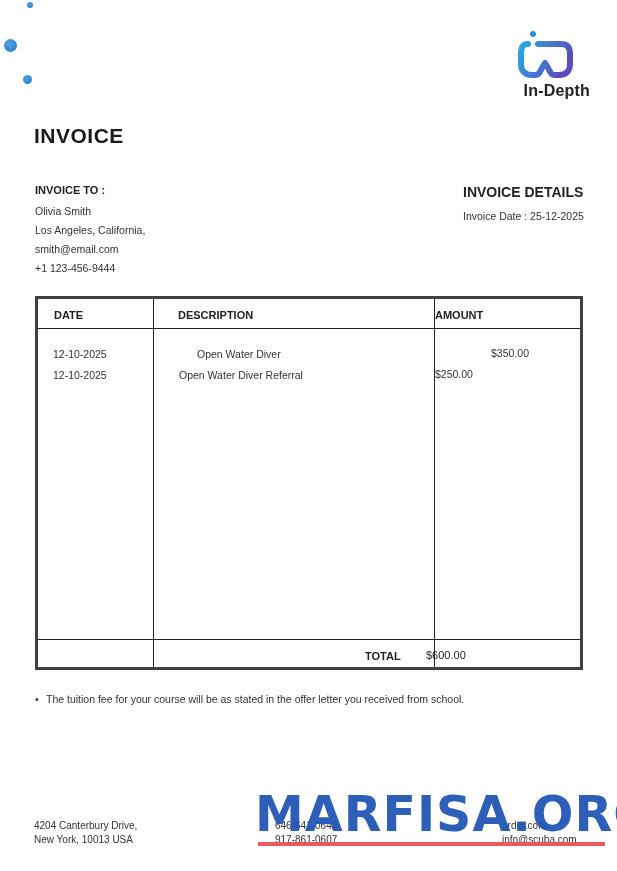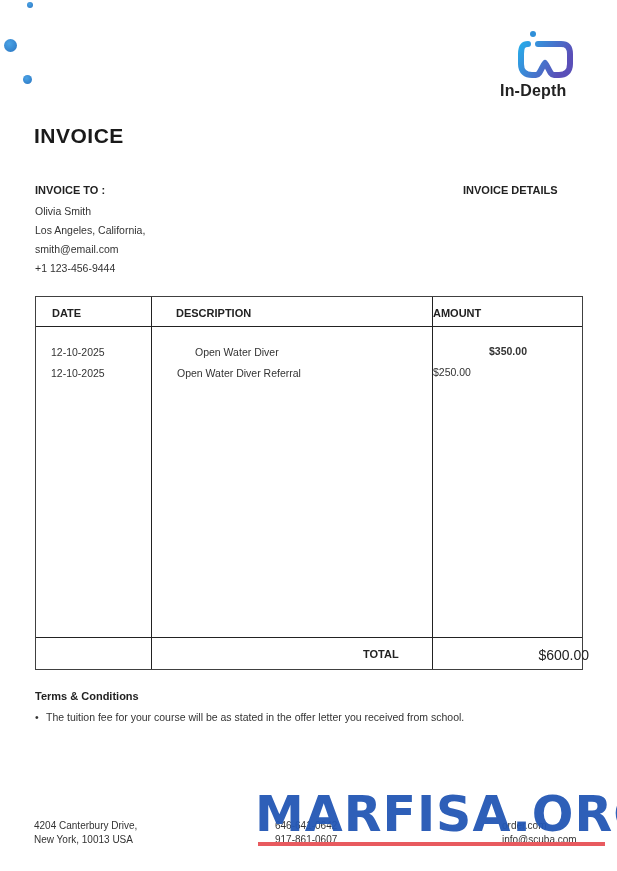--- a/index.html
+++ b/index.html
@@ -1,41 +1,41 @@
 <!DOCTYPE html>
 <html><head>
 <meta charset="utf-8">
 <style>
   * { box-sizing: border-box; margin: 0; padding: 0; }
   html, body { width: 617px; height: 871px; background: #ffffff; overflow: hidden; }
   body { position: relative; font-family: "Liberation Sans", "DejaVu Sans", sans-serif; color: #222; }
 
   .dot { position: absolute; border-radius: 50%; background: radial-gradient(circle at 40% 35%, #4aa3e6, #2a74c0); }
 
-  .logo { position: absolute; left: 500px; top: 30px; width: 90px; text-align: left; }
+  .logo { position: absolute; left: 500px; top: 30px; width: 90px; text-align: right; }
   .logo svg { display: block; margin: 0 auto; }
   .logo-name { font-size: 16px; font-weight: bold; color: #222; margin-top: 4px; letter-spacing: 0.2px; }
 
   .title { position: absolute; left: 34px; top: 124px; font-size: 21px; font-weight: bold; color: #1a1a1a; letter-spacing: 0.5px; }
 
   .bill-to { position: absolute; left: 35px; top: 184px; font-size: 10.5px; color: #333; }
   .bill-to .hd { font-weight: bold; font-size: 11px; color: #222; margin-bottom: 6px; }
   .bill-to .ln { line-height: 19px; }
 
   .details { position: absolute; left: 463px; top: 184px; font-size: 10.5px; color: #333; }
-  .details .hd { font-weight: bold; font-size: 11px; color: #222; margin-bottom: 7px; }
+  .details .hd { font-weight: bold; font-size: 14px; color: #222; margin-bottom: 7px; }
   .details .ln { line-height: 19px; }
 
-  .table { position: absolute; left: 35px; top: 296px; width: 548px; height: 374px; border: 1px solid #404040; }
+  .table { position: absolute; left: 35px; top: 296px; width: 548px; height: 374px; border: 3px solid #404040; }
   .vline { position: absolute; top: 0; bottom: 0; width: 1px; background: #222; }
   .hline { position: absolute; left: 0; right: 0; height: 1px; background: #222; }
   .th { position: absolute; top: 10px; font-size: 11px; font-weight: bold; color: #222; }
   .cell { position: absolute; font-size: 10.5px; color: #333; }
   .total-label { position: absolute; top: 351px; left: 327px; font-size: 11px; font-weight: bold; color: #222; }
-  .total-val { position: absolute; top: 350px; left: 403px; width: 150px; text-align: right; font-size: 14px; color: #222; }
+  .total-val { position: absolute; top: 350px; left: 388px; width: 150px; text-align: left; font-size: 11px; color: #222; }
 
   .terms { position: absolute; left: 35px; top: 690px; width: 550px; }
   .terms .hd { font-size: 11px; font-weight: bold; color: #222; margin-bottom: 6px; }
   .terms ul { list-style: none; }
   .terms li { position: relative; padding-left: 11px; font-size: 10.5px; color: #333; line-height: 19px; }
   .terms li::before { content: "•"; position: absolute; left: 0; top: 0; }
 
   .footer-col { position: absolute; top: 819px; font-size: 10px; color: #333; line-height: 14px; }
 
   .watermark { position: absolute; left: 255px; top: 790px; font-size: 49px; font-weight: bold; color: #2357b5; letter-spacing: 1px; line-height: 1; opacity: 0.95; font-family: "DejaVu Sans", sans-serif; }
@@ -67,46 +67,46 @@
 <div class="bill-to">
   <div class="hd">INVOICE TO :</div>
   <div class="ln">Olivia Smith</div>
   <div class="ln">Los Angeles, California,</div>
   <div class="ln">smith@email.com</div>
   <div class="ln">+1 123-456-9444</div>
 </div>
 
 <div class="details">
   <div class="hd">INVOICE DETAILS</div>
+  <div class="ln">Invoice Date : 25-12-2025</div>
 </div>
 
 <div class="table">
   <div class="vline" style="left:115px;"></div>
   <div class="vline" style="left:396px;"></div>
   <div class="hline" style="top:29px;"></div>
   <div class="hline" style="top:340px;"></div>
 
   <div class="th" style="left:16px;">DATE</div>
   <div class="th" style="left:140px;">DESCRIPTION</div>
   <div class="th" style="left:397px;width:150px;text-align:left;">AMOUNT</div>
 
   <div class="cell" style="left:15px;top:49px;">12-10-2025</div>
   <div class="cell" style="left:159px;top:49px;">Open Water Diver</div>
-  <div class="cell" style="left:397px;width:150px;text-align:center;top:48px;font-weight:bold;">$350.00</div>
+  <div class="cell" style="left:397px;width:150px;text-align:center;top:48px;">$350.00</div>
 
   <div class="cell" style="left:15px;top:70px;">12-10-2025</div>
   <div class="cell" style="left:141px;top:70px;">Open Water Diver Referral</div>
   <div class="cell" style="left:397px;width:150px;text-align:left;top:69px;">$250.00</div>
 
   <div class="total-label">TOTAL</div>
   <div class="total-val">$600.00</div>
 </div>
 
 <div class="terms">
-  <div class="hd">Terms &amp; Conditions</div>
   <ul>
     <li>The tuition fee for your course will be as stated in the offer letter you received from school.</li>
   </ul>
 </div>
 
 <div class="footer-col" style="left:34px;">
   <div>4204 Canterbury Drive,</div>
   <div>New York, 10013 USA</div>
 </div>
 <div class="footer-col" style="left:275px;">

